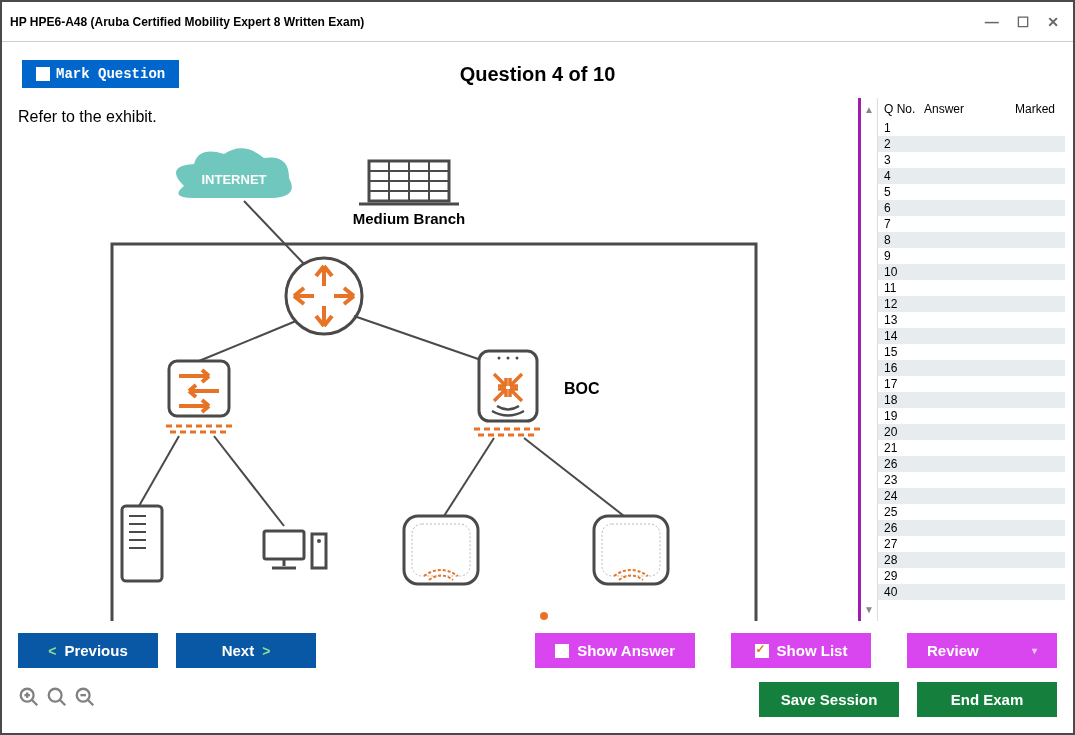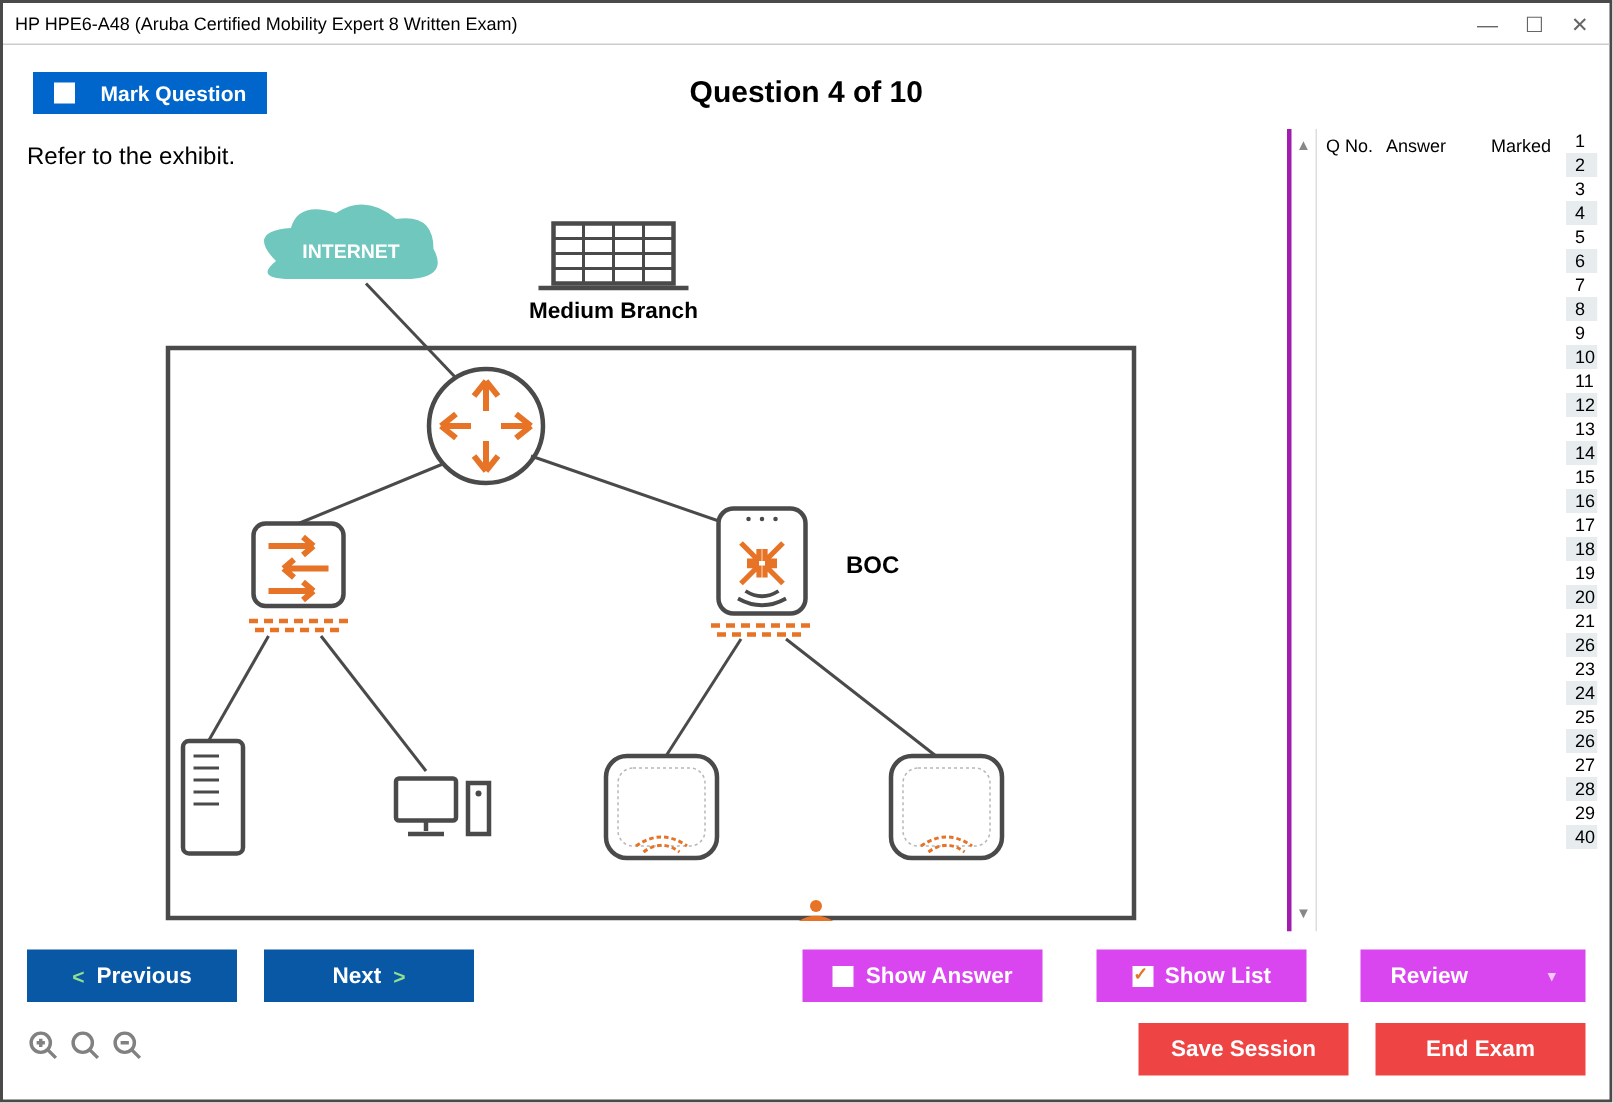--- a/index.html
+++ b/index.html
@@ -2,33 +2,34 @@
 <html><head>
   <meta charset="utf-8">
   <style>
     * { box-sizing: border-box; margin: 0; padding: 0; }
     body { font-family: Arial, sans-serif; font-size: 13px; background: #fff; }
     .window {
       width: 1075px; height: 735px; border: 2px solid #4a4a4a; background: #fff;
       display: flex; flex-direction: column; position: relative;
     }
     .titlebar {
-      height: 28px; display: flex; align-items: center; justify-content: space-between;
-      padding: 0 8px; border-bottom: 1px solid #ccc;
+      height: 40px; display: flex; align-items: center; justify-content: space-between;
+      padding: 0 8px; border-bottom: 1px solid #ccc; font-weight: bold;
     }
     .titlebar-text { font-size: 12px; color: #000; }
     .win-controls { display: flex; gap: 18px; align-items: center; color: #666; padding-right: 6px; }
     .win-controls span { cursor: pointer; font-size: 14px; line-height: 1; }
     .header-row {
       display: flex; align-items: center; padding: 18px 20px 10px 20px; position: relative;
     }
     .mark-btn {
       background: #0066cc; color: #fff; border: none; padding: 6px 14px;
-      font-size: 14px; font-weight: bold; display: flex; align-items: center; gap: 17px;
+      font-size: 14px; font-weight: bold; display: flex; align-items: center; gap: 6px;
       cursor: pointer;
+      font-family: Liberation Mono, monospace;
     }
     .mark-btn .check-box {
       width: 14px; height: 14px; background: #fff; display: inline-block;
     }
     .question-title {
       position: absolute; left: 50%; transform: translateX(-50%);
       font-size: 20px; font-weight: bold; color: #000;
     }
     .main-area {
       flex: 1; display: flex; overflow: hidden; padding: 0 8px;
@@ -40,21 +41,21 @@
     .content-scroll {
       flex: 1; padding: 10px 8px; overflow: hidden; position: relative;
     }
     .question-text { font-size: 16px; color: #000; margin-bottom: 10px; }
     .exhibit { width: 100%; height: 490px; }
     .scroll-arrows {
       width: 16px; display: flex; flex-direction: column; justify-content: space-between;
       align-items: center; padding: 6px 0; color: #888; font-size: 10px;
     }
     .qlist {
-      width: 188px; display: flex; flex-direction: row; border-left: 1px solid #ddd;
+      width: 188px; display: flex; flex-direction: column; border-left: 1px solid #ddd;
     }
     .qlist-header {
       display: flex; padding: 4px 6px; font-size: 12px; color: #000;
     }
     .qlist-header .col-qno { width: 40px; }
     .qlist-header .col-answer { width: 70px; }
     .qlist-header .col-marked { flex: 1; text-align: right; padding-right: 4px; }
     .qlist-body {
       flex: 1; overflow-y: scroll; font-size: 12px;
     }
@@ -70,21 +71,21 @@
     }
     .footer-row1, .footer-row2 { display: flex; align-items: center; }
     .footer-row1 { gap: 18px; }
     .btn {
       padding: 9px 20px; font-size: 15px; font-weight: bold; color: #fff;
       border: none; cursor: pointer; display: flex; align-items: center; gap: 8px;
       min-width: 140px; justify-content: center;
     }
     .btn-blue { background: #0858a6; }
     .btn-orange { background: #d946ef; }
-    .btn-dark { background: #ef4444; }
+    .btn-dark { background: #15803d; }
     .chev { font-size: 14px; color: #8fe08f; font-weight: bold; }
     .spacer { flex: 1; }
     .check-small { width: 14px; height: 14px; background: #fff; display: inline-block; }
     .check-small.checked { background: #fff; position: relative; }
     .check-small.checked::after {
       content: "✓"; color: #e67326; font-size: 12px; position: absolute; top: -2px; left: 1px; font-weight: bold;
     }
     .zoom-controls { display: flex; gap: 6px; color: #818181; align-items: center; font-size: 20px; }
     .zoom-btn { cursor: pointer; }
     

